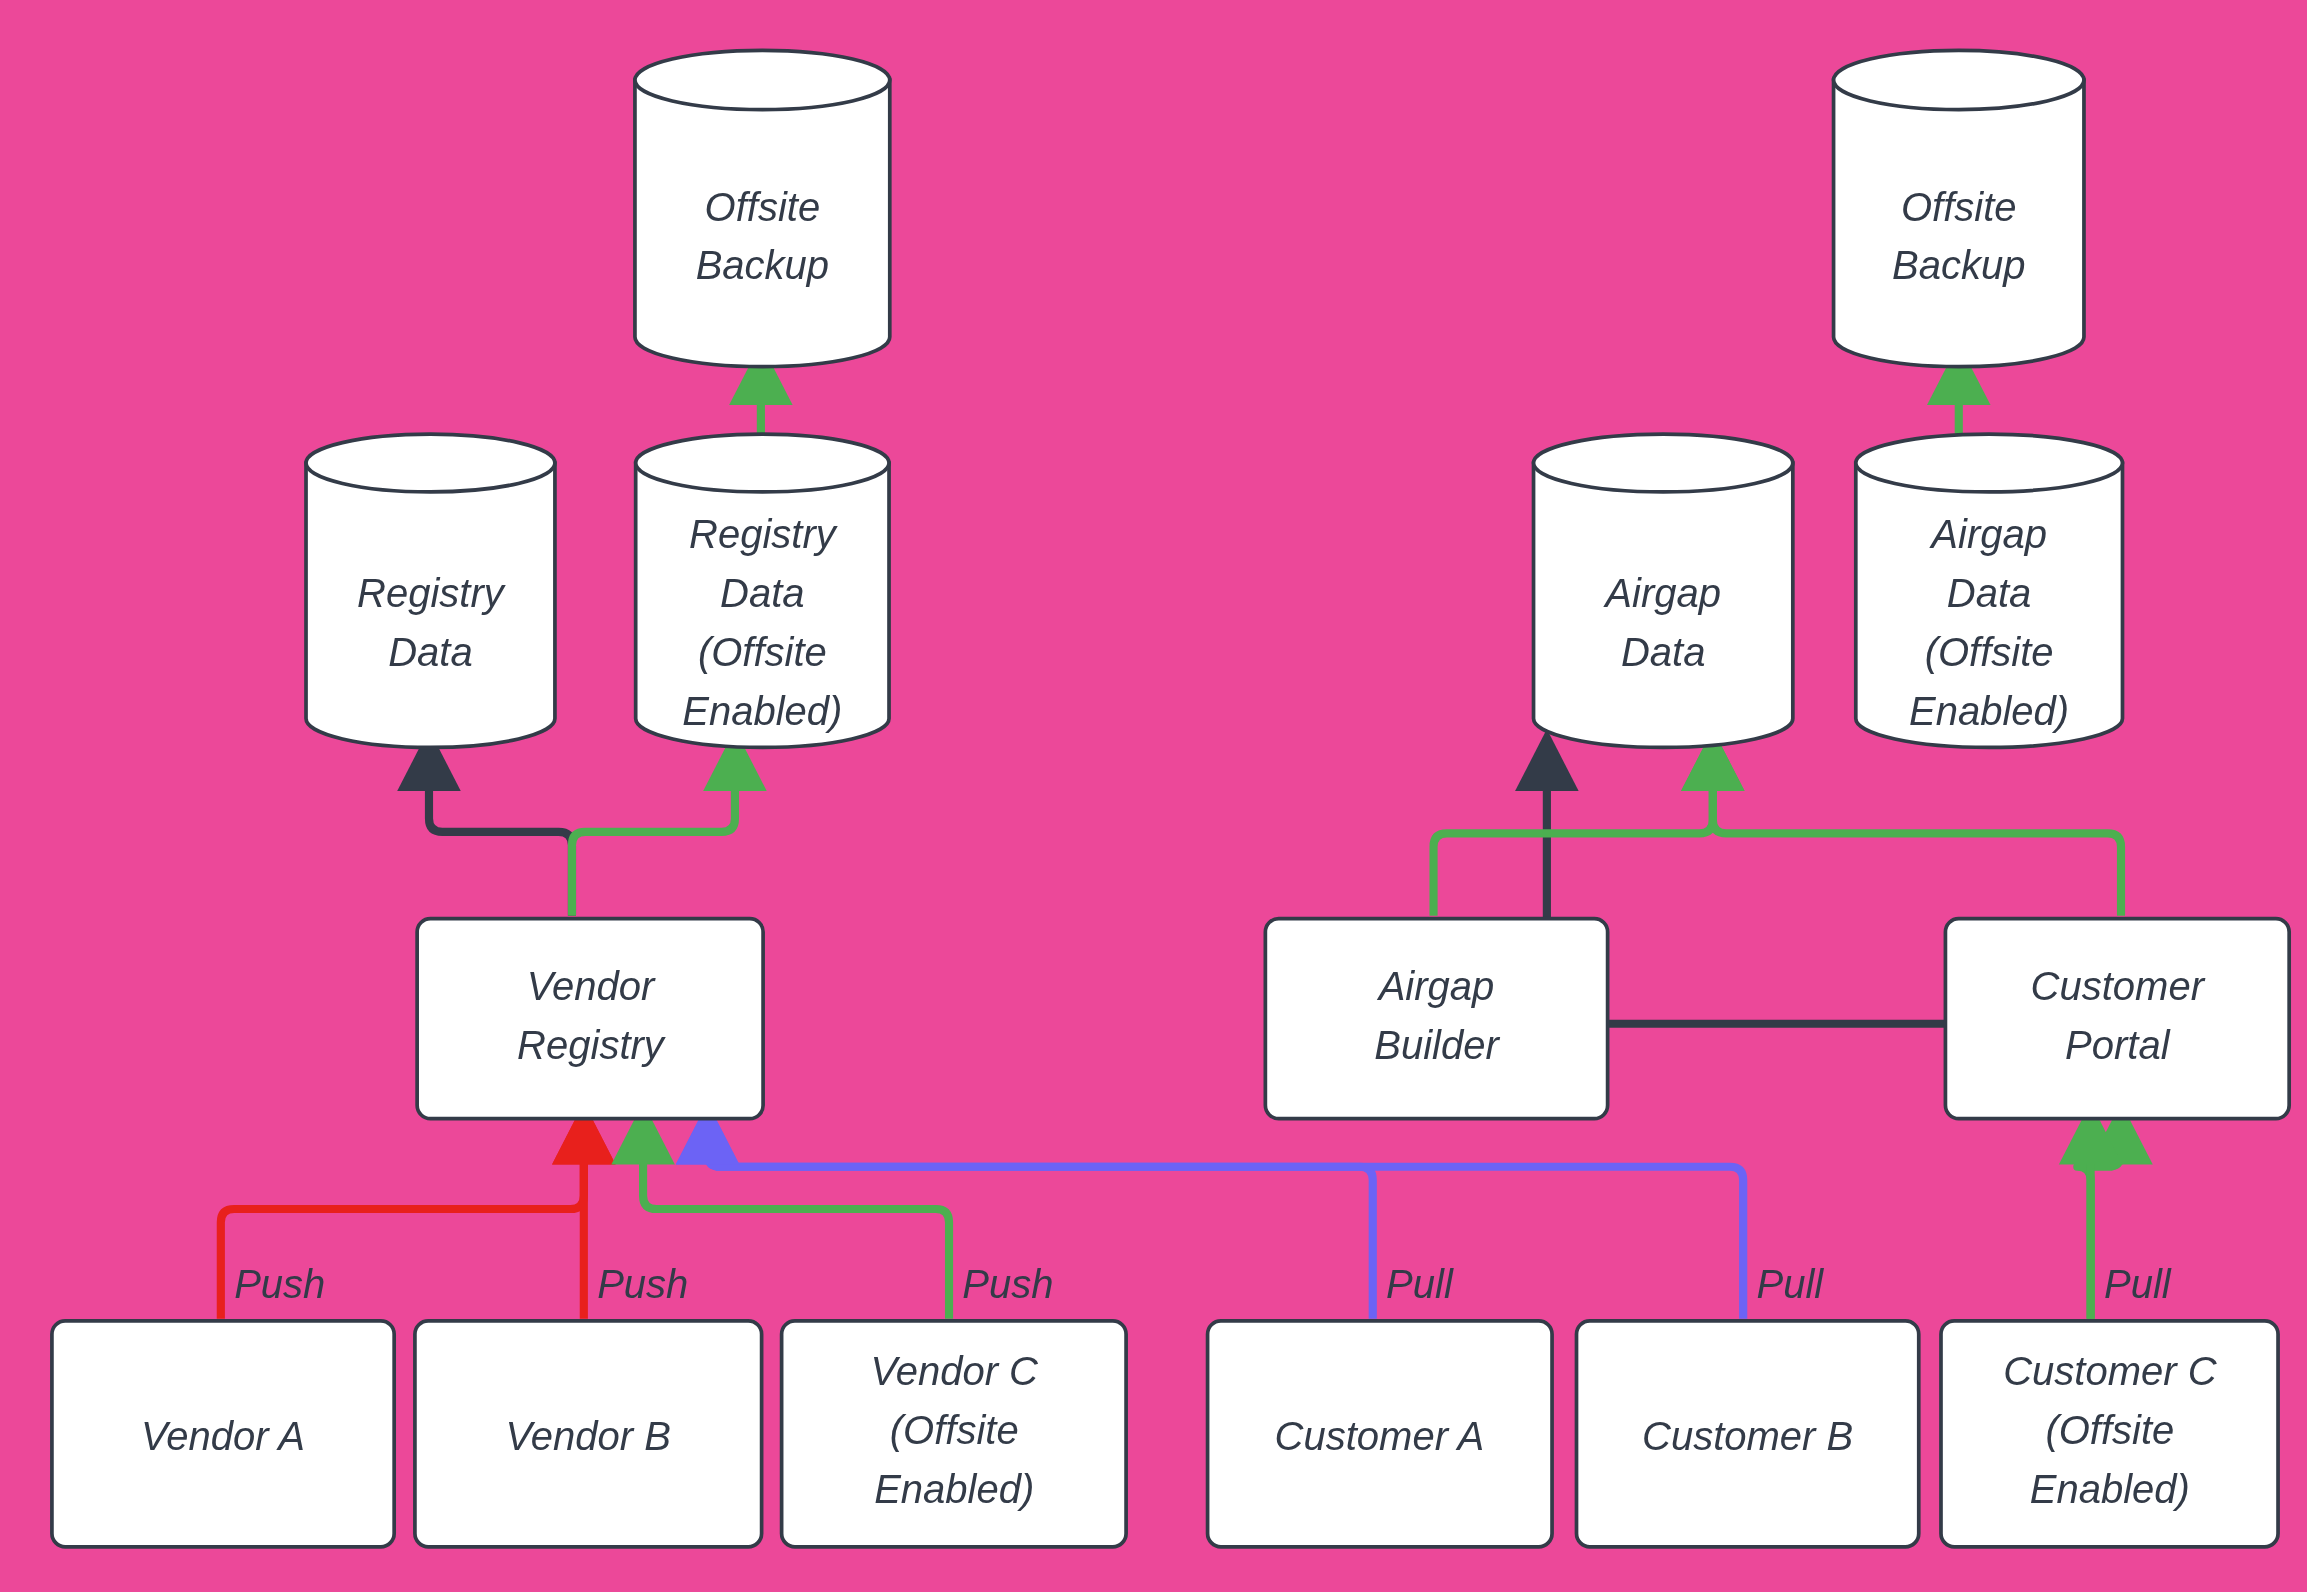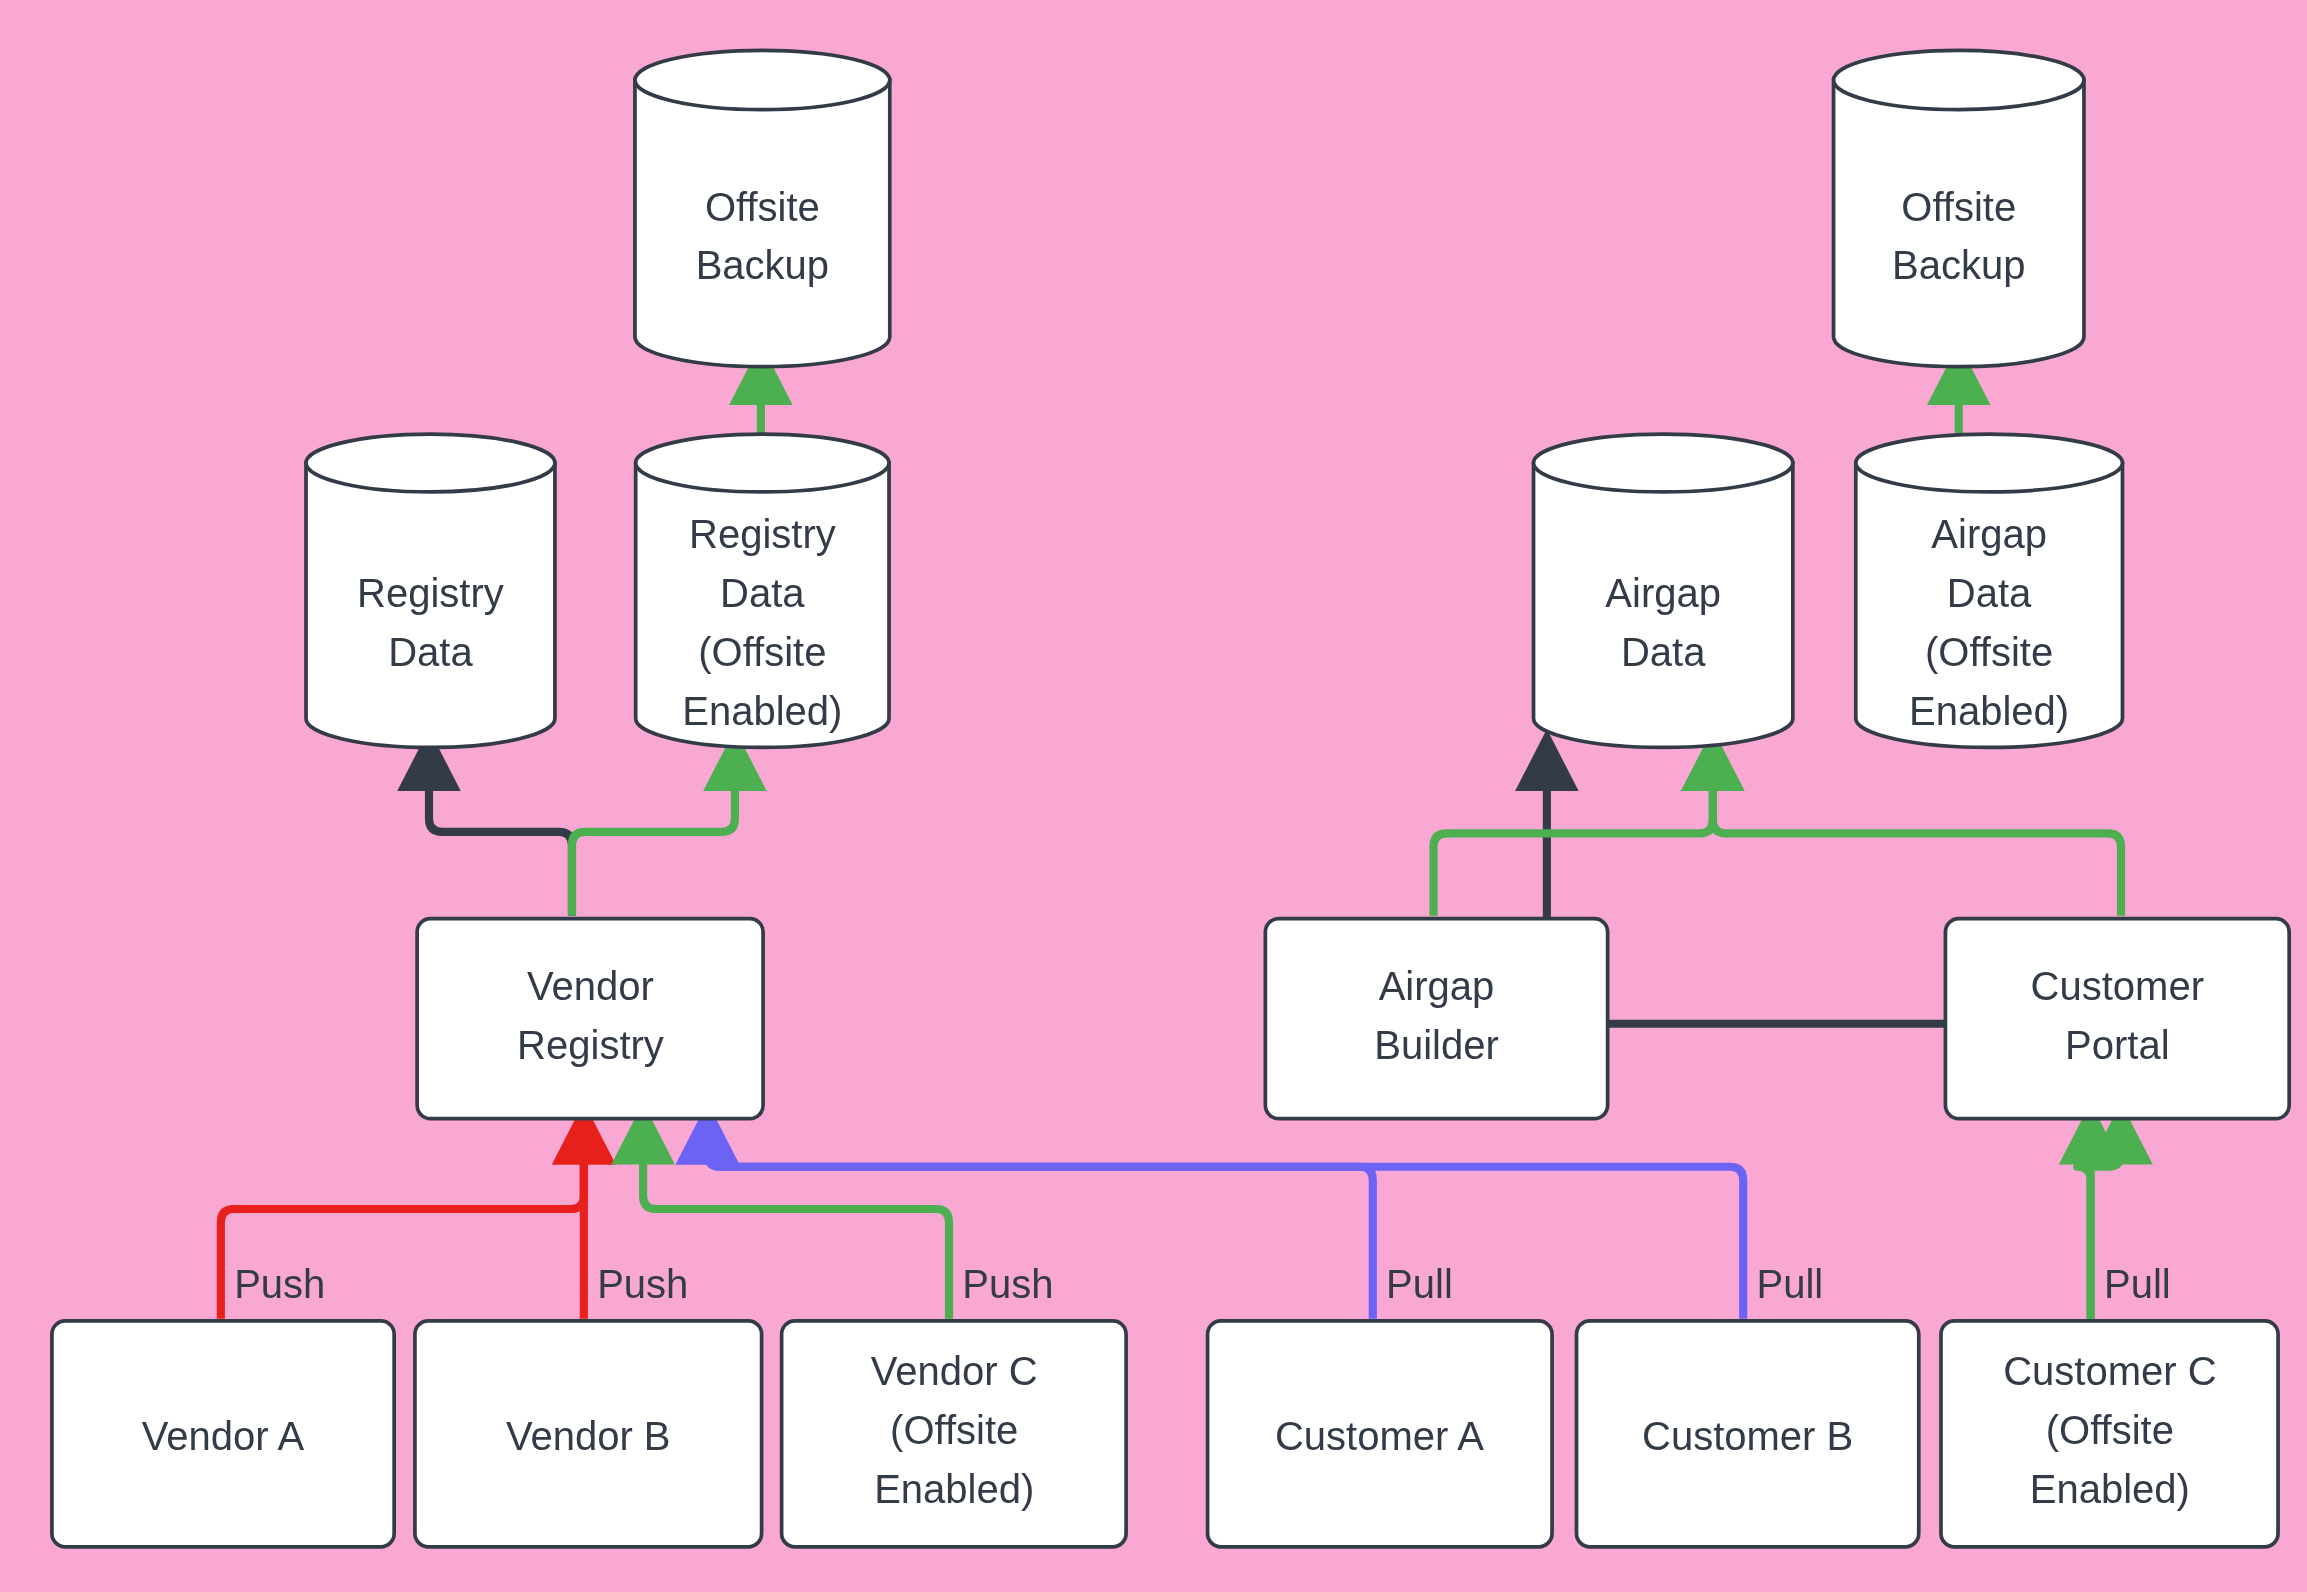--- a/index.html
+++ b/index.html
@@ -1,18 +1,18 @@
 <!DOCTYPE html>
 <html style="font-size:12px"><head>
 <meta charset="utf-8">
 <style>
   html,body{margin:0;padding:0;background:#ffffff;}
   body{width:2307px;height:1592px;overflow:hidden;
        font-family:"Liberation Sans","DejaVu Sans",sans-serif;}
-  #diagram{position:relative;width:2307px;height:1592px;background:#f9a8d4;}
+  #diagram{position:relative;width:2307px;height:1592px;background:#ec4899;font-style:italic;}
   svg#canvas{position:absolute;left:0;top:0;width:2307px;height:1592px;}
   .node-label{fill:#333b48;font-family:"Liberation Sans","DejaVu Sans",sans-serif;
               font-size:54px;text-anchor:middle;dominant-baseline:middle;}
   .edge-label{fill:#333b48;font-family:"Liberation Sans","DejaVu Sans",sans-serif;
               font-size:54px;text-anchor:start;dominant-baseline:middle;}
   .shape-stroke{fill:#ffffff;stroke:#333b48;stroke-width:5;}
   .cyl-top{fill:#ffffff;stroke:#333b48;stroke-width:5;}
   .flow{fill:none;stroke-width:11;stroke-linecap:butt;stroke-linejoin:round;}
 </style>
 </head>

